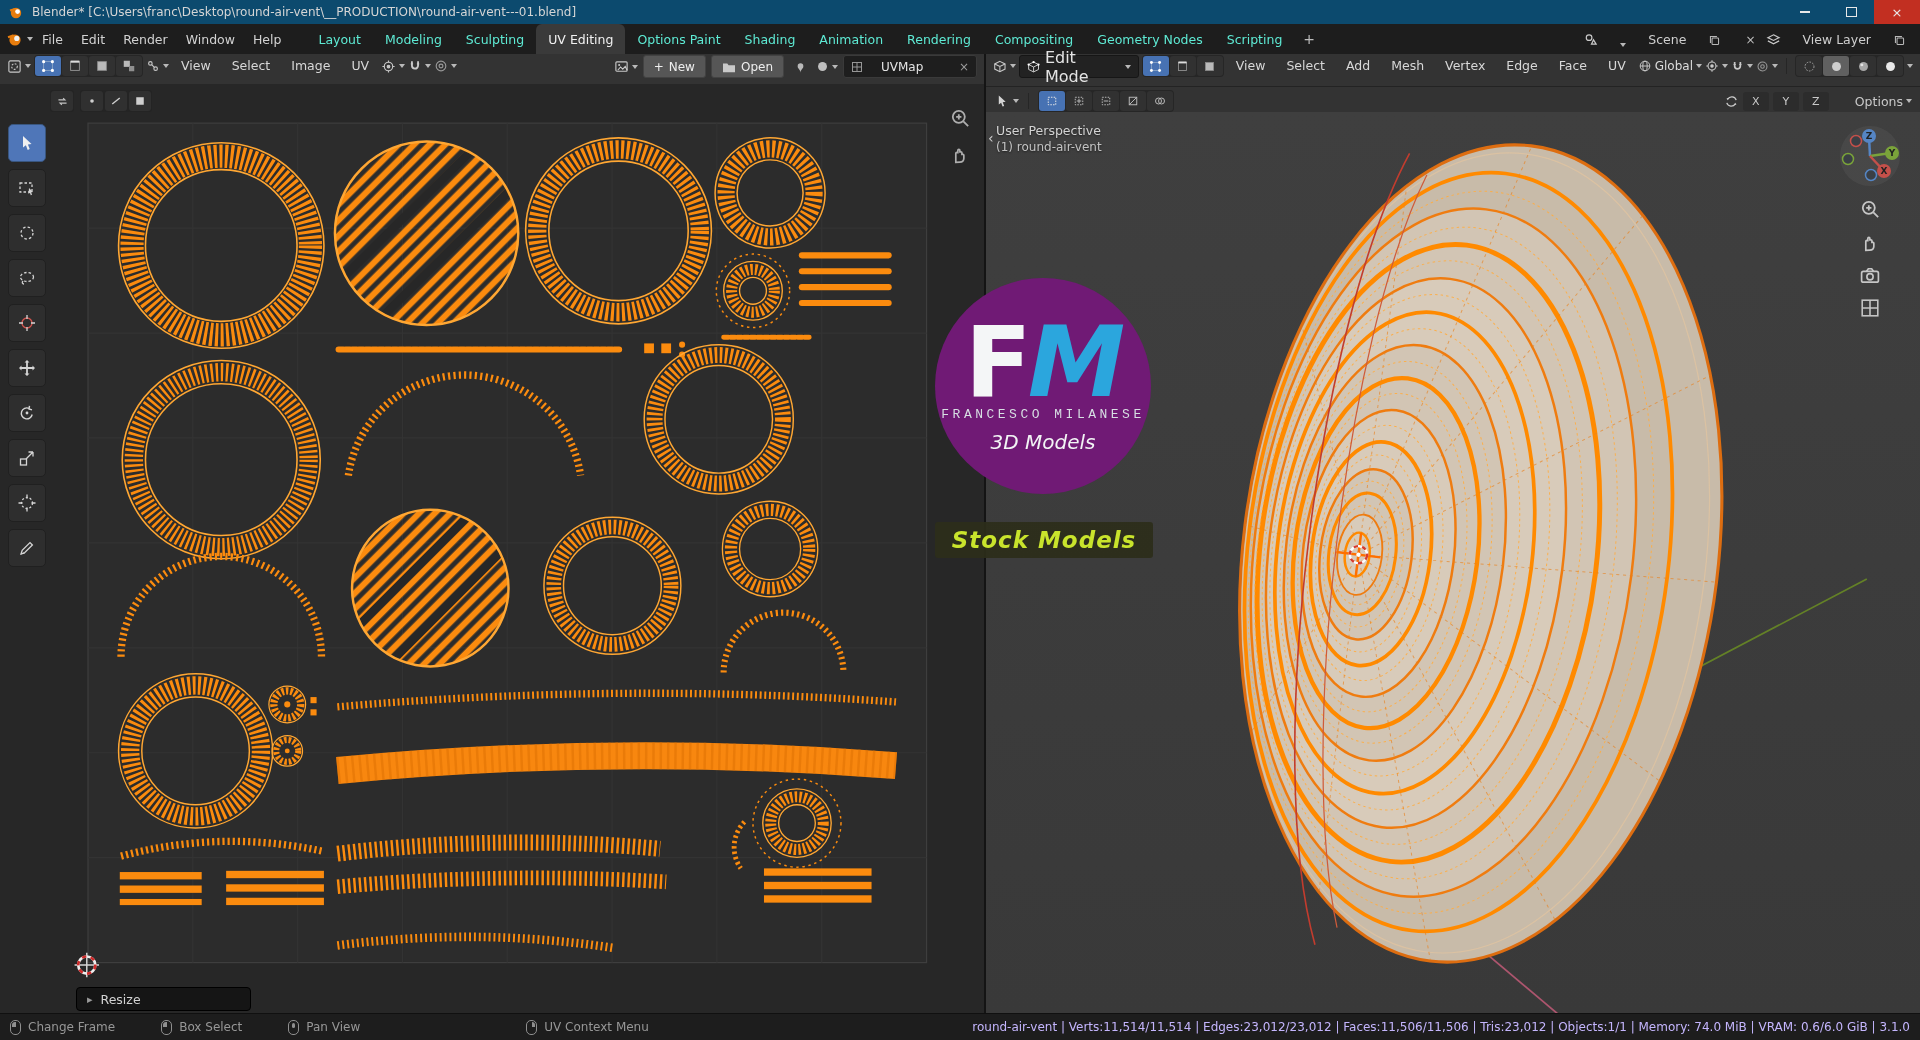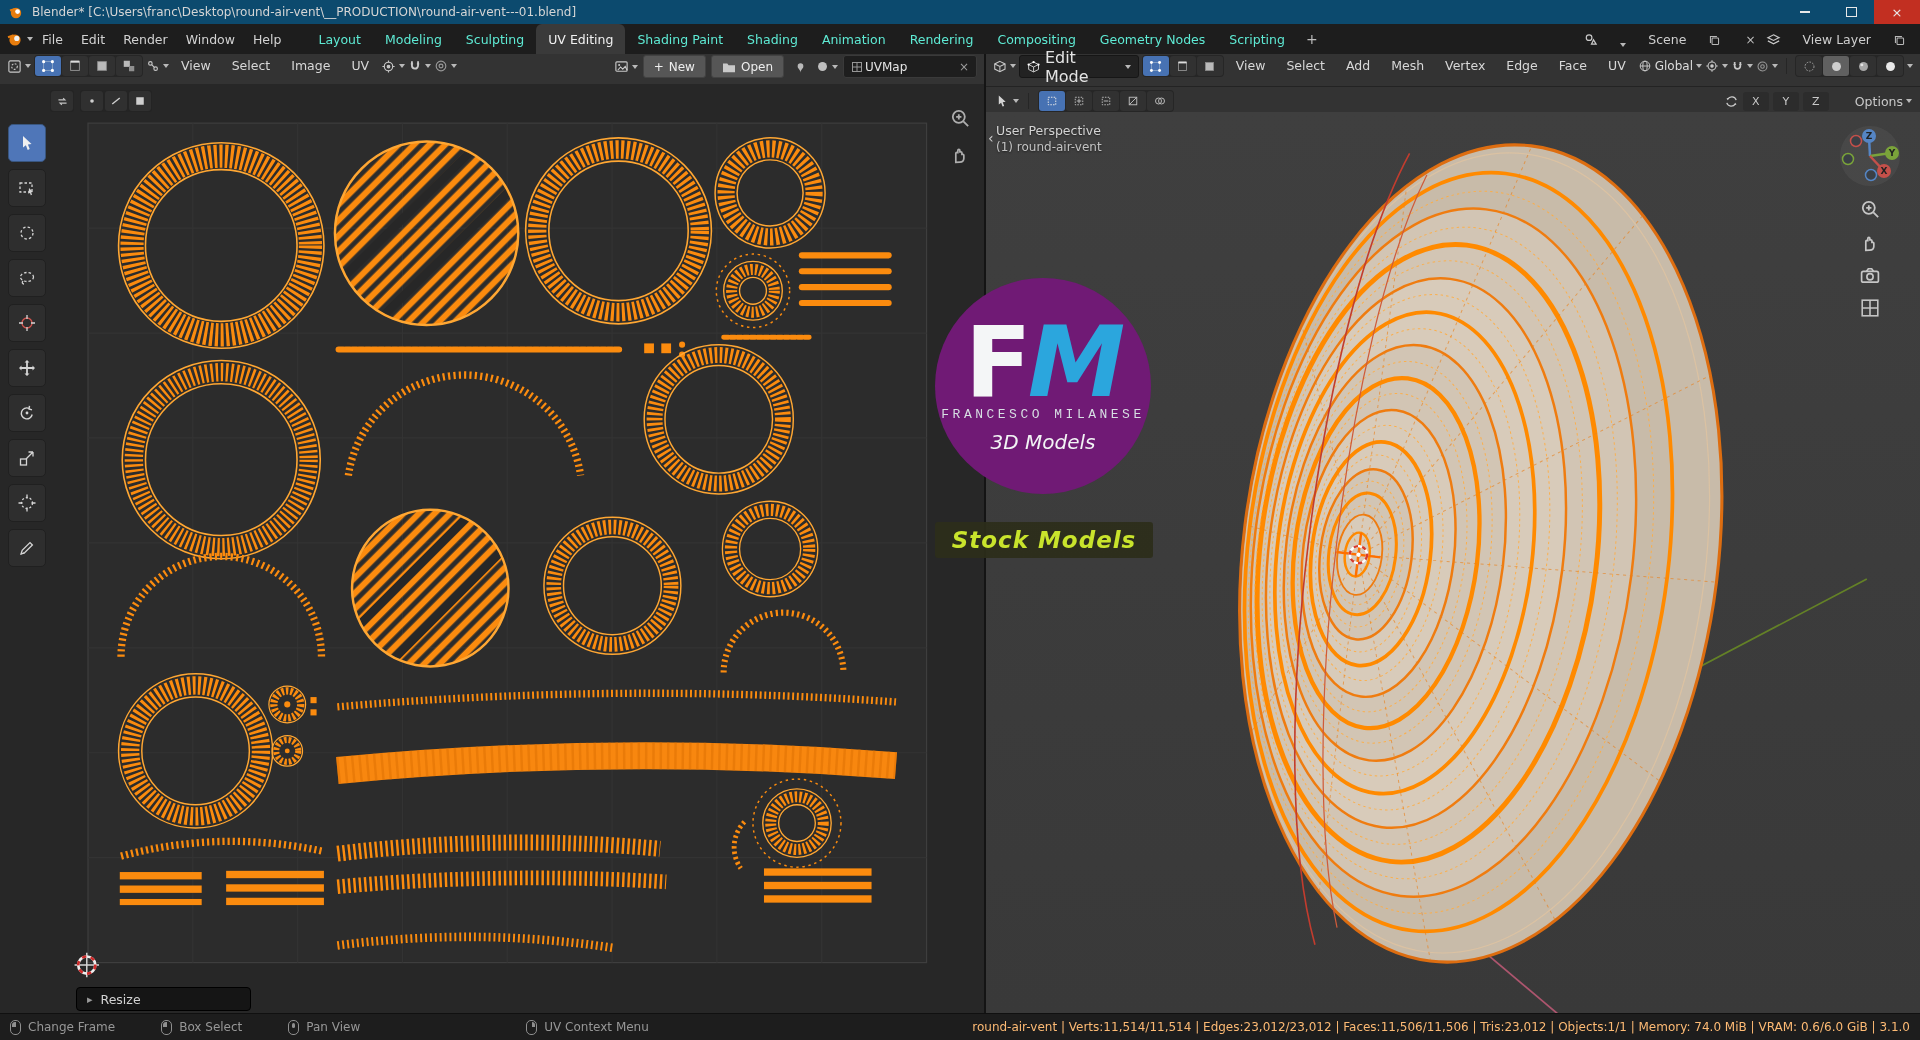--- a/index.html
+++ b/index.html
@@ -33,21 +33,21 @@
   .v3d-canvas{position:absolute;top:58px;left:0;right:0;bottom:0;background:linear-gradient(#3f3f3f,#393939);overflow:hidden;}
   .uv-svg,.v3d-svg{position:absolute;inset:0;width:100%;height:100%;}
   
   .ib{display:flex;align-items:center;justify-content:center;min-width:22px;height:22px;border-radius:3px;gap:3px;color:#c9c9c9;}
   .seg{display:flex;background:#262626;border-radius:4px;padding:1px;gap:1px;}
   .seg .ib{height:20px;min-width:26px;background:#313131;border-radius:3px;}
   .seg .ib.active{background:#4772b3;}
   .caret{width:0;height:0;border-left:3.5px solid transparent;border-right:3.5px solid transparent;border-top:4.5px solid #b9b9b9;display:inline-block;}
   .btn{display:flex;align-items:center;gap:5px;background:#565656;border:1px solid #424242;border-radius:3px;height:21px;padding:0 10px;color:#eeeeee;font-size:12px;}
   .dd{display:flex;align-items:center;gap:5px;background:#222222;border:1px solid #161616;border-radius:3px;height:21px;padding:0 7px;color:#e4e4e4;font-size:16px;}
-  .field{display:flex;align-items:center;gap:2px;background:#1e1e1e;border:1px solid #3a3a3a;border-radius:3px;height:21px;padding:0 7px;color:#e4e4e4;font-size:12px;width:118px;}
+  .field{display:flex;align-items:center;gap:18px;background:#1e1e1e;border:1px solid #3a3a3a;border-radius:3px;height:21px;padding:0 7px;color:#e4e4e4;font-size:12px;width:118px;}
   .field .fx{margin-left:auto;color:#9c9c9c;}
   .vdiv{width:1px;height:16px;background:#262626;margin:0 5px;}
   .chip{min-width:18px;height:19px;display:flex;align-items:center;justify-content:center;background:#2c2c2c;border-radius:3px;color:#c9c9c9;font-size:11px;padding:0 4px;}
   
   .uv-toolbar{position:absolute;left:8px;top:40px;display:flex;flex-direction:column;gap:7px;z-index:2;}
   .tool-btn{width:36px;height:36px;background:#2e2e2e;border:1px solid #202020;border-radius:5px;display:flex;align-items:center;justify-content:center;}
   .tool-btn.active{background:#4f76b8;border-color:#39567f;}
   .selmode-overlay{position:absolute;left:50px;top:6px;display:flex;gap:6px;z-index:2;}
   .selmode-overlay .grp{display:flex;gap:2px;background:#242424;border-radius:3px;padding:1px;}
   .mini-btn{width:22px;height:20px;background:#303030;border-radius:3px;display:flex;align-items:center;justify-content:center;}
@@ -69,21 +69,21 @@
   .wm-badge{margin:28px auto 0;width:218px;height:36px;background:rgba(44,46,26,.92);border-radius:3px;display:flex;align-items:center;justify-content:center;font-size:23px;font-weight:bold;font-style:italic;color:#c9e42c;letter-spacing:1px;}
   
   .statusbar{position:absolute;left:0;right:0;bottom:0;height:26px;background:#1d1d1d;border-top:1px solid #101010;display:flex;align-items:center;padding:0 10px;font-size:12px;color:#979797;}
   .status-item{display:flex;align-items:center;gap:7px;margin-right:46px;}
   .status-item.gap-lg{margin-left:120px;}
   .mouse{position:relative;width:11px;height:15px;border:1px solid #8f8f8f;border-radius:5px;box-sizing:border-box;}
   .mouse i{position:absolute;background:#8f8f8f;display:block;}
   .m-left i{left:1px;top:1px;width:3.5px;height:5px;border-radius:3px 0 0 0;}
   .m-mid i{left:3.2px;top:2px;width:2.6px;height:5px;border-radius:2px;}
   .m-right i{right:1px;top:1px;width:3.5px;height:5px;border-radius:0 3px 0 0;}
-  .stats{margin-left:auto;color:#fdba74;white-space:nowrap;}
+  .stats{margin-left:auto;color:#c4b5fd;white-space:nowrap;}
   svg{display:block;}
 </style>
 </head>
 <body>
 
 <div class="app">
 
   <header class="titlebar">
     <span class="logo">
       <svg width="16" height="16" viewBox="0 0 16 16">
@@ -116,21 +116,21 @@
     <span class="menu-item">File</span>
     <span class="menu-item">Edit</span>
     <span class="menu-item">Render</span>
     <span class="menu-item">Window</span>
     <span class="menu-item">Help</span>
     <div class="tabs">
       <span class="tab">Layout</span>
       <span class="tab">Modeling</span>
       <span class="tab">Sculpting</span>
       <span class="tab active">UV Editing</span>
-      <span class="tab">Shading Paint</span>
+      <span class="tab">Options Paint</span>
       <span class="tab">Shading</span>
       <span class="tab">Animation</span>
       <span class="tab">Rendering</span>
       <span class="tab">Compositing</span>
       <span class="tab">Geometry Nodes</span>
       <span class="tab">Scripting</span>
       <span class="tab add">+</span>
     </div>
     <div class="topbar-right">
       <div class="picker">

